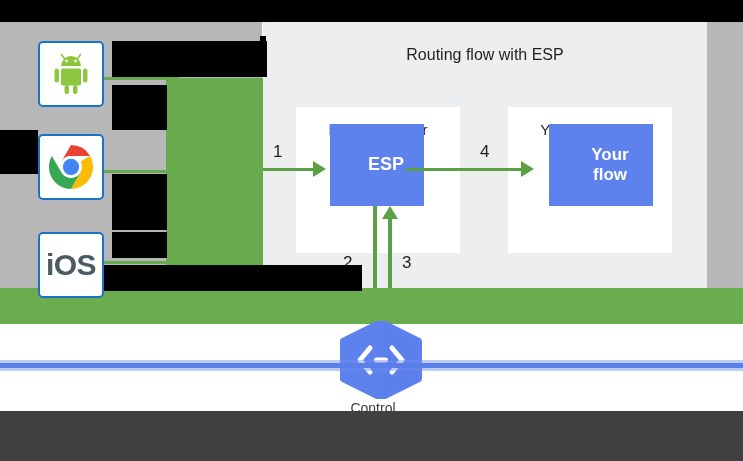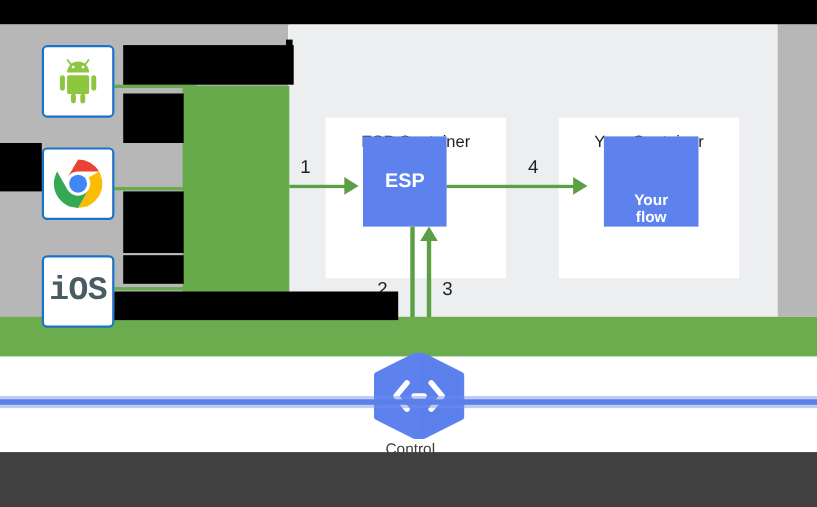--- a/index.html
+++ b/index.html
@@ -87,21 +87,21 @@
     justify-content: center;
   }
   .device-card.android { left: 38px; top: 41px; }
   .device-card.chrome  { left: 38px; top: 134px; }
   .device-card.ios     { left: 38px; top: 232px; }
   .ios-label {
     font-size: 30px;
     font-weight: bold;
     color: #4a5b63;
     letter-spacing: -0.5px;
-    font-family: Liberation Mono, monospace;
+    font-family: Liberation Sans, sans-serif;
   }
 
   
   .dev-line {
     position: absolute;
     height: 3px;
     background: #67ab4d;
   }
 
   
@@ -146,23 +146,24 @@
   .blue-box {
     position: absolute;
     background: #5d82ee;
     display: flex;
     align-items: center;
     justify-content: center;
     text-align: center;
     color: #ffffff;
     font-weight: bold;
     line-height: 1.18;
+    padding-left: 18px;
   }
   .blue-box.esp   { left: 330px; top: 124px; width: 76px; height: 82px; font-size: 18px; }
-  .blue-box.yours { left: 549px; top: 124px; width: 86px; height: 82px; font-size: 14px; align-items: flex-end; }
+  .blue-box.yours { left: 549px; top: 124px; width: 86px; height: 82px; font-size: 17px; }
 
   
   .flow-line {
     position: absolute;
     background: #5ba043;
   }
   .arrow-head {
     position: absolute;
     width: 0; height: 0;
   }
@@ -202,20 +203,21 @@
 <body>
 
 <div id="stage">
 
   <div class="band-black-top"></div>
   <div class="left-gray-panel"></div>
   <div class="green-vert-band"></div>
 
   <div class="diagram-panel">
 
+    <div class="diagram-title">Routing flow with ESP</div>
 
     <div class="container-box esp">
       <div class="container-label">ESP Container</div>
     </div>
 
     <div class="container-box yours">
       <div class="container-label">Your Container</div>
     </div>
 
     <div class="inner-shadow"></div>

